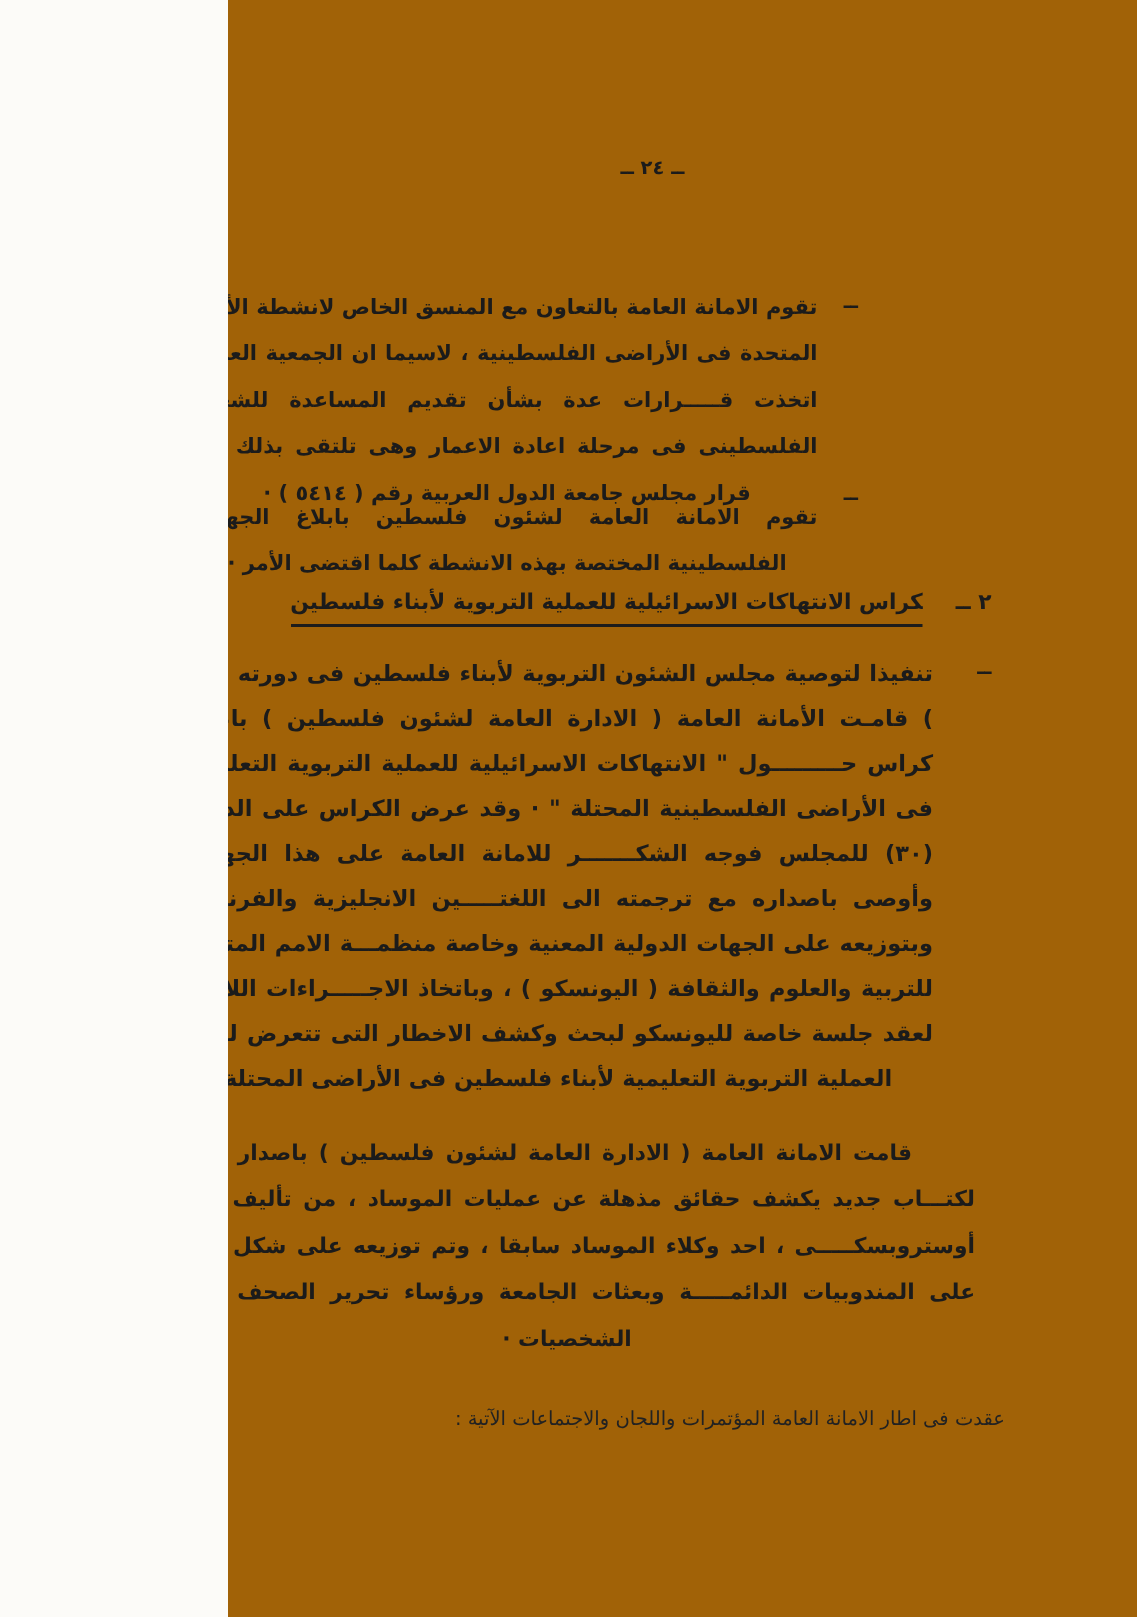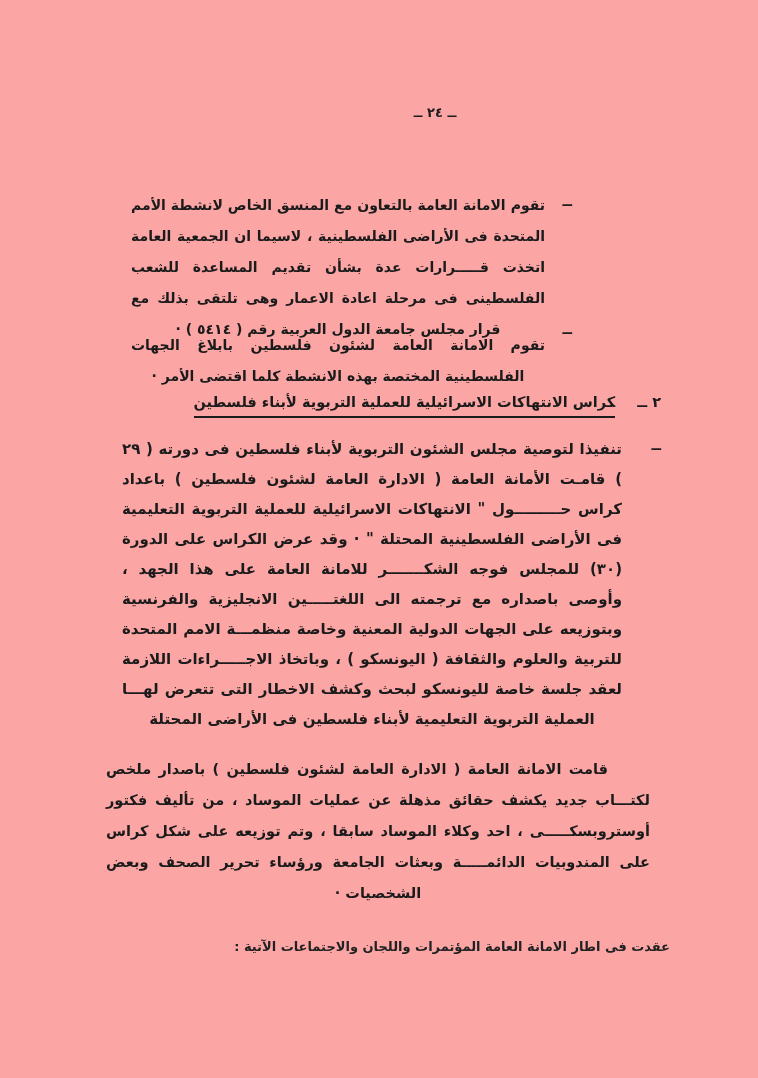--- a/index.html
+++ b/index.html
@@ -2,23 +2,23 @@
 <html lang="ar" dir="rtl"><head>
 <meta charset="utf-8">
 <style>
   html, body {
     margin: 0;
     padding: 0;
     background: #fcfbf8;
   }
   .page {
     position: relative;
-    width: 758px;
+    width: 606px;
     height: 1078px;
-    background: #fca5a5;
+    background: #a16207;
     overflow: hidden;
     font-family: "DejaVu Sans", sans-serif;
     color: #1b1b1b;
     direction: rtl;
   }
   .page-number {
     position: absolute;
     top: 105px;
     right: 263px;
     width: 120px;
@@ -78,21 +78,21 @@
   .h-title {
     border-bottom: 2px solid #1c1c1c;
     padding-bottom: 6px;
   }
   .closing {
     position: absolute;
     top: 939px;
     right: 88px;
     margin: 0;
     font-size: 13px;
-    font-weight: 700;
+    font-weight: 400;
     white-space: nowrap;
     color: #222;
   }
 </style>
 </head>
 <body>
 
 <div class="page">
 
   <div class="page-number">ــ ٢٤ ــ</div>

